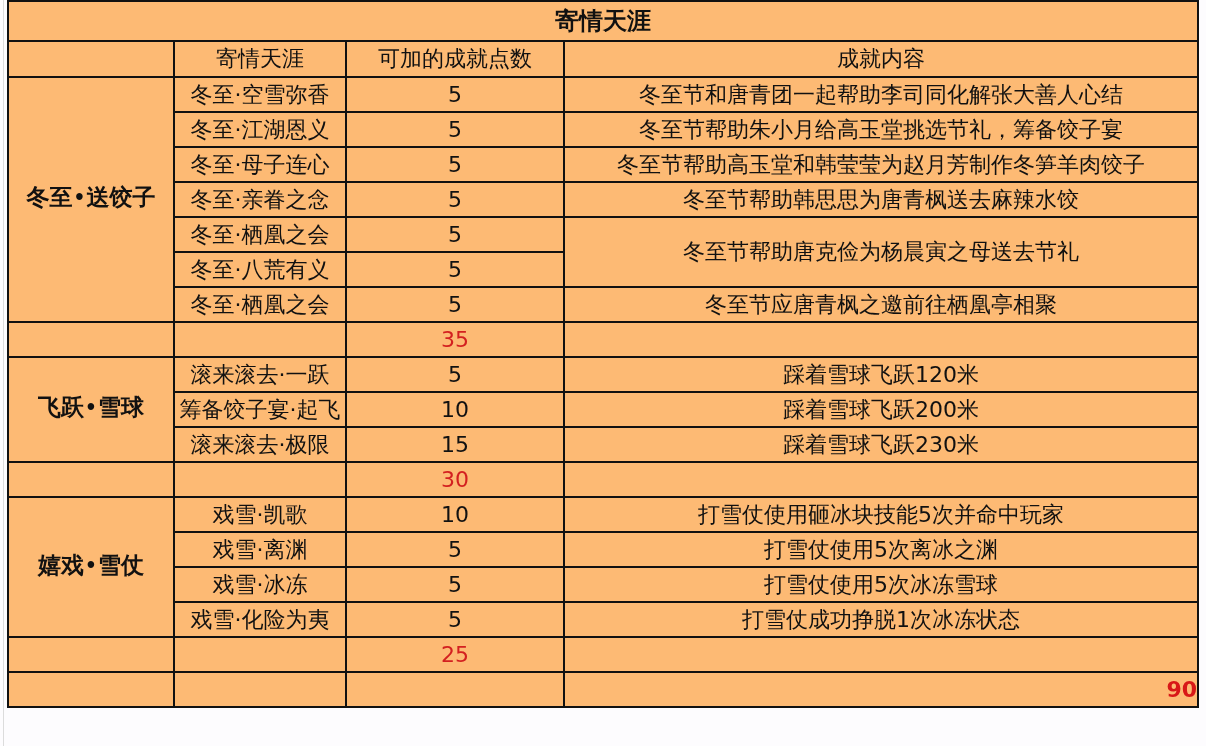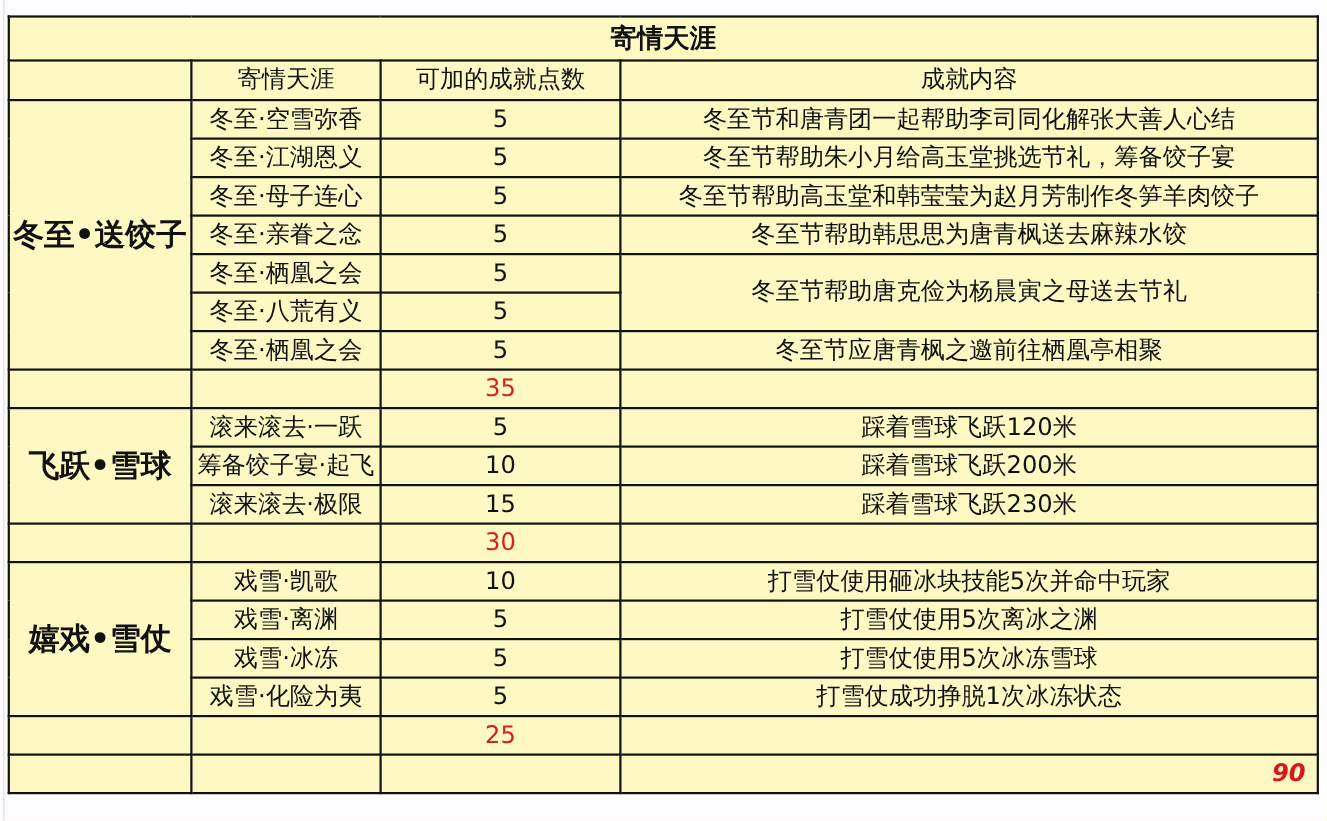--- a/index.html
+++ b/index.html
@@ -1,26 +1,26 @@
 <!DOCTYPE html>
 <html><head>
 <meta charset="utf-8">
 <style>
   html, body { margin:0; padding:0; background:#fdfcfe; }
   body { width:1206px; height:746px; position:relative; overflow:hidden;
          font-family:"DejaVu Sans", "Liberation Sans", sans-serif; color:#111; }
-  table { position:absolute; left:7px; top:14px; border-collapse:collapse; table-layout:fixed; background:#fef9c3; }
+  table { position:absolute; left:7px; top:0; border-collapse:collapse; table-layout:fixed; background:#fdba74; }
   td { border:2px solid #111; padding:0; text-align:center; vertical-align:middle;
        font-size:22px; line-height:1; white-space:nowrap; overflow:hidden; }
   .title { height:38px; font-weight:bold; font-size:24px; }
   .hdr td { height:34px; }
   .r td { height:33px; }
-  .grp { font-weight:bold; font-size:28px; }
+  .grp { font-weight:bold; font-size:23px;font-family:Liberation Mono, monospace; }
   .sum { color:#d32020;margin-top:32px; }
-  .total { color:#d81818; font-weight:bold; text-align:right; padding-right:10px;font-style:italic; }
+  .total { color:#d81818; font-weight:bold; text-align:right; padding-right:0; }
   .edge { position:absolute; top:0; width:1px; height:746px; background:#dcdcdc; }
 </style>
 </head>
 <body>
 
 <div class="edge" style="left:3px"></div>
 
 <table>
   <colgroup>
     <col style="width:166px">

